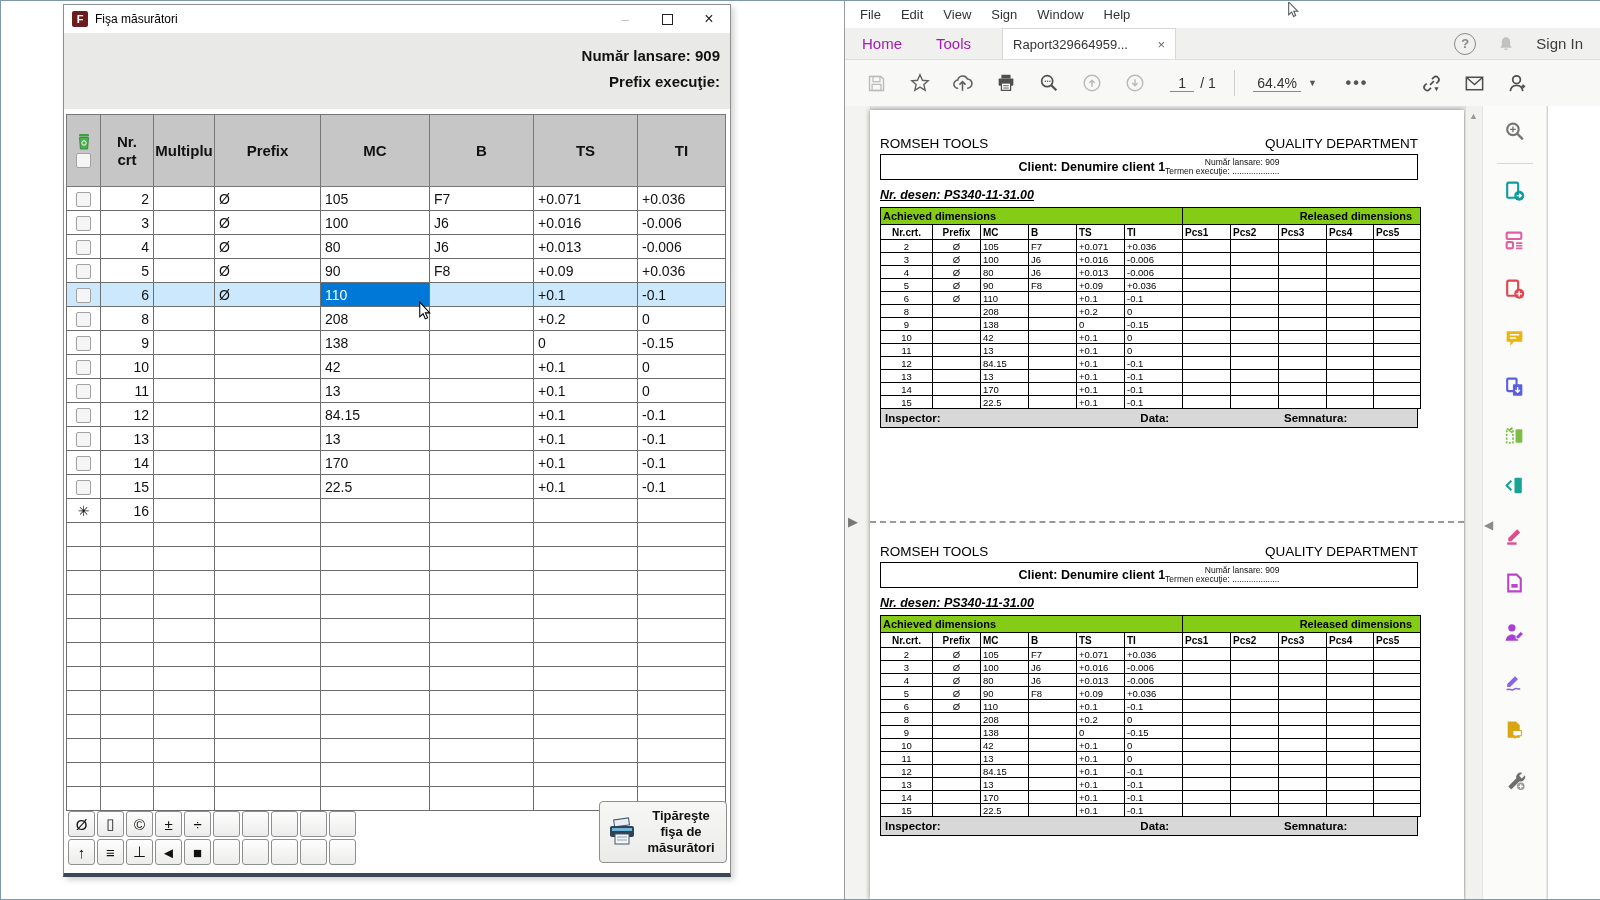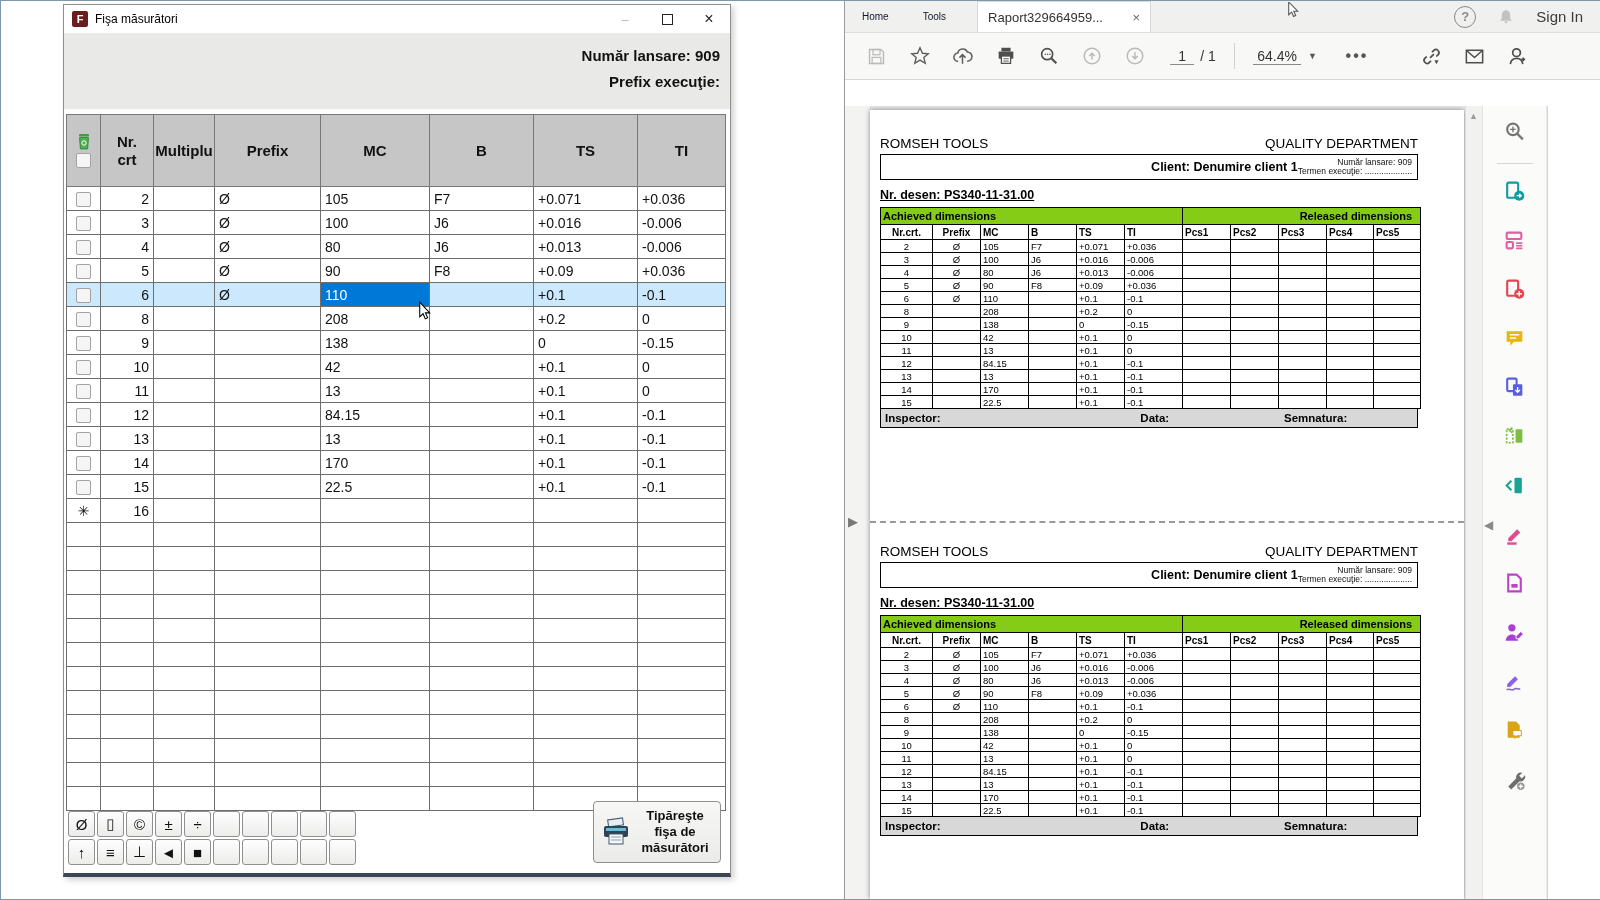--- a/index.html
+++ b/index.html
@@ -38,32 +38,32 @@
   .new-star{font-size:17px;line-height:1;padding-top:1px;}
   .hdr-first{display:flex;flex-direction:column;align-items:center;gap:3px;}
 
   .char-panel{position:absolute;left:4px;bottom:6px;}
   .char-label{width:278px;height:21px;background:#efefed;border:1px solid #c9c9c7;border-radius:2px;
       font-size:12px;color:#222;display:flex;align-items:center;justify-content:center;margin-bottom:5px;}
   .char-row{display:flex;gap:2px;margin-bottom:2px;}
   .char-btn{width:25px;height:24px;border:1px solid #8f8f8f;border-radius:3px;
       background:linear-gradient(#fefefe,#ececeb);font-size:15px;color:#111;
       display:flex;align-items:center;justify-content:center;}
-  .print-btn{position:absolute;right:9px;bottom:10px;width:128px;height:62px;border:1px solid #8f8f8f;
+  .print-btn{position:absolute;right:3px;bottom:10px;width:128px;height:62px;border:1px solid #8f8f8f;
       border-radius:4px;background:linear-gradient(#f7f7f5,#ebebe9);display:flex;align-items:center;
       gap:4px;padding:0 6px;box-sizing:border-box;}
   .print-txt{flex:1;font-size:13px;font-weight:bold;color:#111;text-align:center;line-height:16px;}
 
   
   #ac{position:absolute;left:843px;top:0;width:757px;height:898px;background:#fff;
       border-left:1px solid #9b9b9b;box-sizing:border-box;}
   .menubar{height:27px;display:flex;align-items:center;padding-left:5px;background:#fff;}
   .menu-item{font-size:13px;color:#333;padding:0 10px;}
   .tabbar{height:31px;background:#f0f0ef;display:flex;align-items:stretch;border-bottom:1px solid #dedede;}
-  .tab-label{font-size:10px;color:#0f172a;display:flex;align-items:center;padding:0 17px;}
+  .tab-label{font-size:15px;color:#a21caf;display:flex;align-items:center;padding:0 17px;}
   .doc-tab{background:#fff;border:1px solid #d8d8d8;border-bottom:none;margin-left:14px;width:152px;
       display:flex;align-items:center;justify-content:space-between;padding:0 10px;font-size:13px;color:#333;}
   .doc-tab .x{color:#666;font-size:13px;}
   .tab-right{margin-left:auto;display:flex;align-items:center;gap:20px;padding-right:18px;}
   .qmark{width:20px;height:20px;border:1.5px solid #8a8a8a;border-radius:50%;color:#8a8a8a;font-size:13px;
       display:flex;align-items:center;justify-content:center;font-weight:bold;}
   .signin{font-size:15px;color:#3c3c3c;}
   .toolbar{height:46px;background:#f8f8f7;border-bottom:1px solid #d6d6d6;display:flex;align-items:center;padding-left:10px;}
   .tbtn{width:43px;display:flex;justify-content:center;align-items:center;}
   .tbtn.dis{opacity:.45;}
@@ -87,25 +87,25 @@
   .tools-rail{position:absolute;left:637px;top:0;bottom:0;width:64px;background:#fbfbfa;border-left:1px solid #e3e3e3;
       display:flex;flex-direction:column;align-items:center;padding-top:14px;gap:22px;box-sizing:border-box;}
   .tool-sep{width:36px;height:1px;background:#d6d6d6;margin:-6px 0;}
   .rail-toggle{position:absolute;left:639px;top:412px;font-size:12px;color:#8a8a8a;}
   .right-blank{position:absolute;left:702px;top:0;bottom:0;right:0;background:#fff;border-left:1px solid #d6d6d6;}
 
   
   .pdf-copy{position:absolute;left:0;width:100%;}
   .pdf-doc{margin:0 46px 0 10px;position:relative;color:#000;}
   .co-head{display:flex;justify-content:space-between;font-weight:normal;font-size:13.5px;}
-  .client-box{border:1px solid #000;margin-top:3px;height:24px;display:flex;justify-content:flex-end;
+  .client-box{border:1px solid #000;margin-top:3px;height:24px;display:flex;justify-content:center;
       align-items:center;padding:0 5px;}
   .cbx-client{font-weight:bold;font-size:12.5px;}
   .cbx-right{text-align:right;font-size:8.5px;line-height:9.5px;color:#111;}
-  .desen{margin-top:8px;font-weight:bold;font-size:12.5px;}
+  .desen{margin-top:8px;font-weight:bold;font-size:12.5px;font-style:italic;}
   .desen span{text-decoration:underline;}
   table.ptab{border-collapse:collapse;table-layout:fixed;width:100%;margin-top:5px;}
   table.ptab td{border:1px solid #000;font-size:9.5px;height:12px;padding:0 2px;overflow:hidden;white-space:nowrap;}
   tr.band td{background:#84cc16;font-weight:bold;font-size:11px;height:16px;}
   tr.band td.rel{text-align:right;padding-right:8px;}
   tr.phead td{font-weight:bold;font-size:10px;height:14px;}
   td.ctr{text-align:center;}
   .pfoot{background:#d8d8d8;border:1px solid #000;border-top:none;height:18px;display:grid;
       grid-template-columns:48% 27% auto;align-items:center;font-weight:bold;font-size:11.5px;padding-left:4px;}
   .cutline{position:absolute;left:0;width:100%;border-top:2px dashed #999;}
@@ -460,20 +460,28 @@
         <rect x="6" y="11" width="20" height="3" fill="#6fb7d8"></rect>
         <rect x="9" y="17" width="14" height="10" fill="#f4f7fa" stroke="#41576b"></rect>
         <line x1="11" y1="20" x2="21" y2="20" stroke="#8aa0b4"></line>
         <line x1="11" y1="23" x2="21" y2="23" stroke="#8aa0b4"></line>
       </svg>
       <span class="print-txt">Tipăreşte fişa de măsurători</span>
     </div>
   </div>
 
   <div id="ac">
+    <div class="menubar">
+      <span class="menu-item">File</span>
+      <span class="menu-item">Edit</span>
+      <span class="menu-item">View</span>
+      <span class="menu-item">Sign</span>
+      <span class="menu-item">Window</span>
+      <span class="menu-item">Help</span>
+    </div>
 
     <div class="tabbar">
       <span class="tab-label">Home</span>
       <span class="tab-label">Tools</span>
       <span class="doc-tab">
         <span>Raport329664959...</span>
         <span class="x">×</span>
       </span>
       <span class="tab-right">
         <span class="qmark">?</span>

